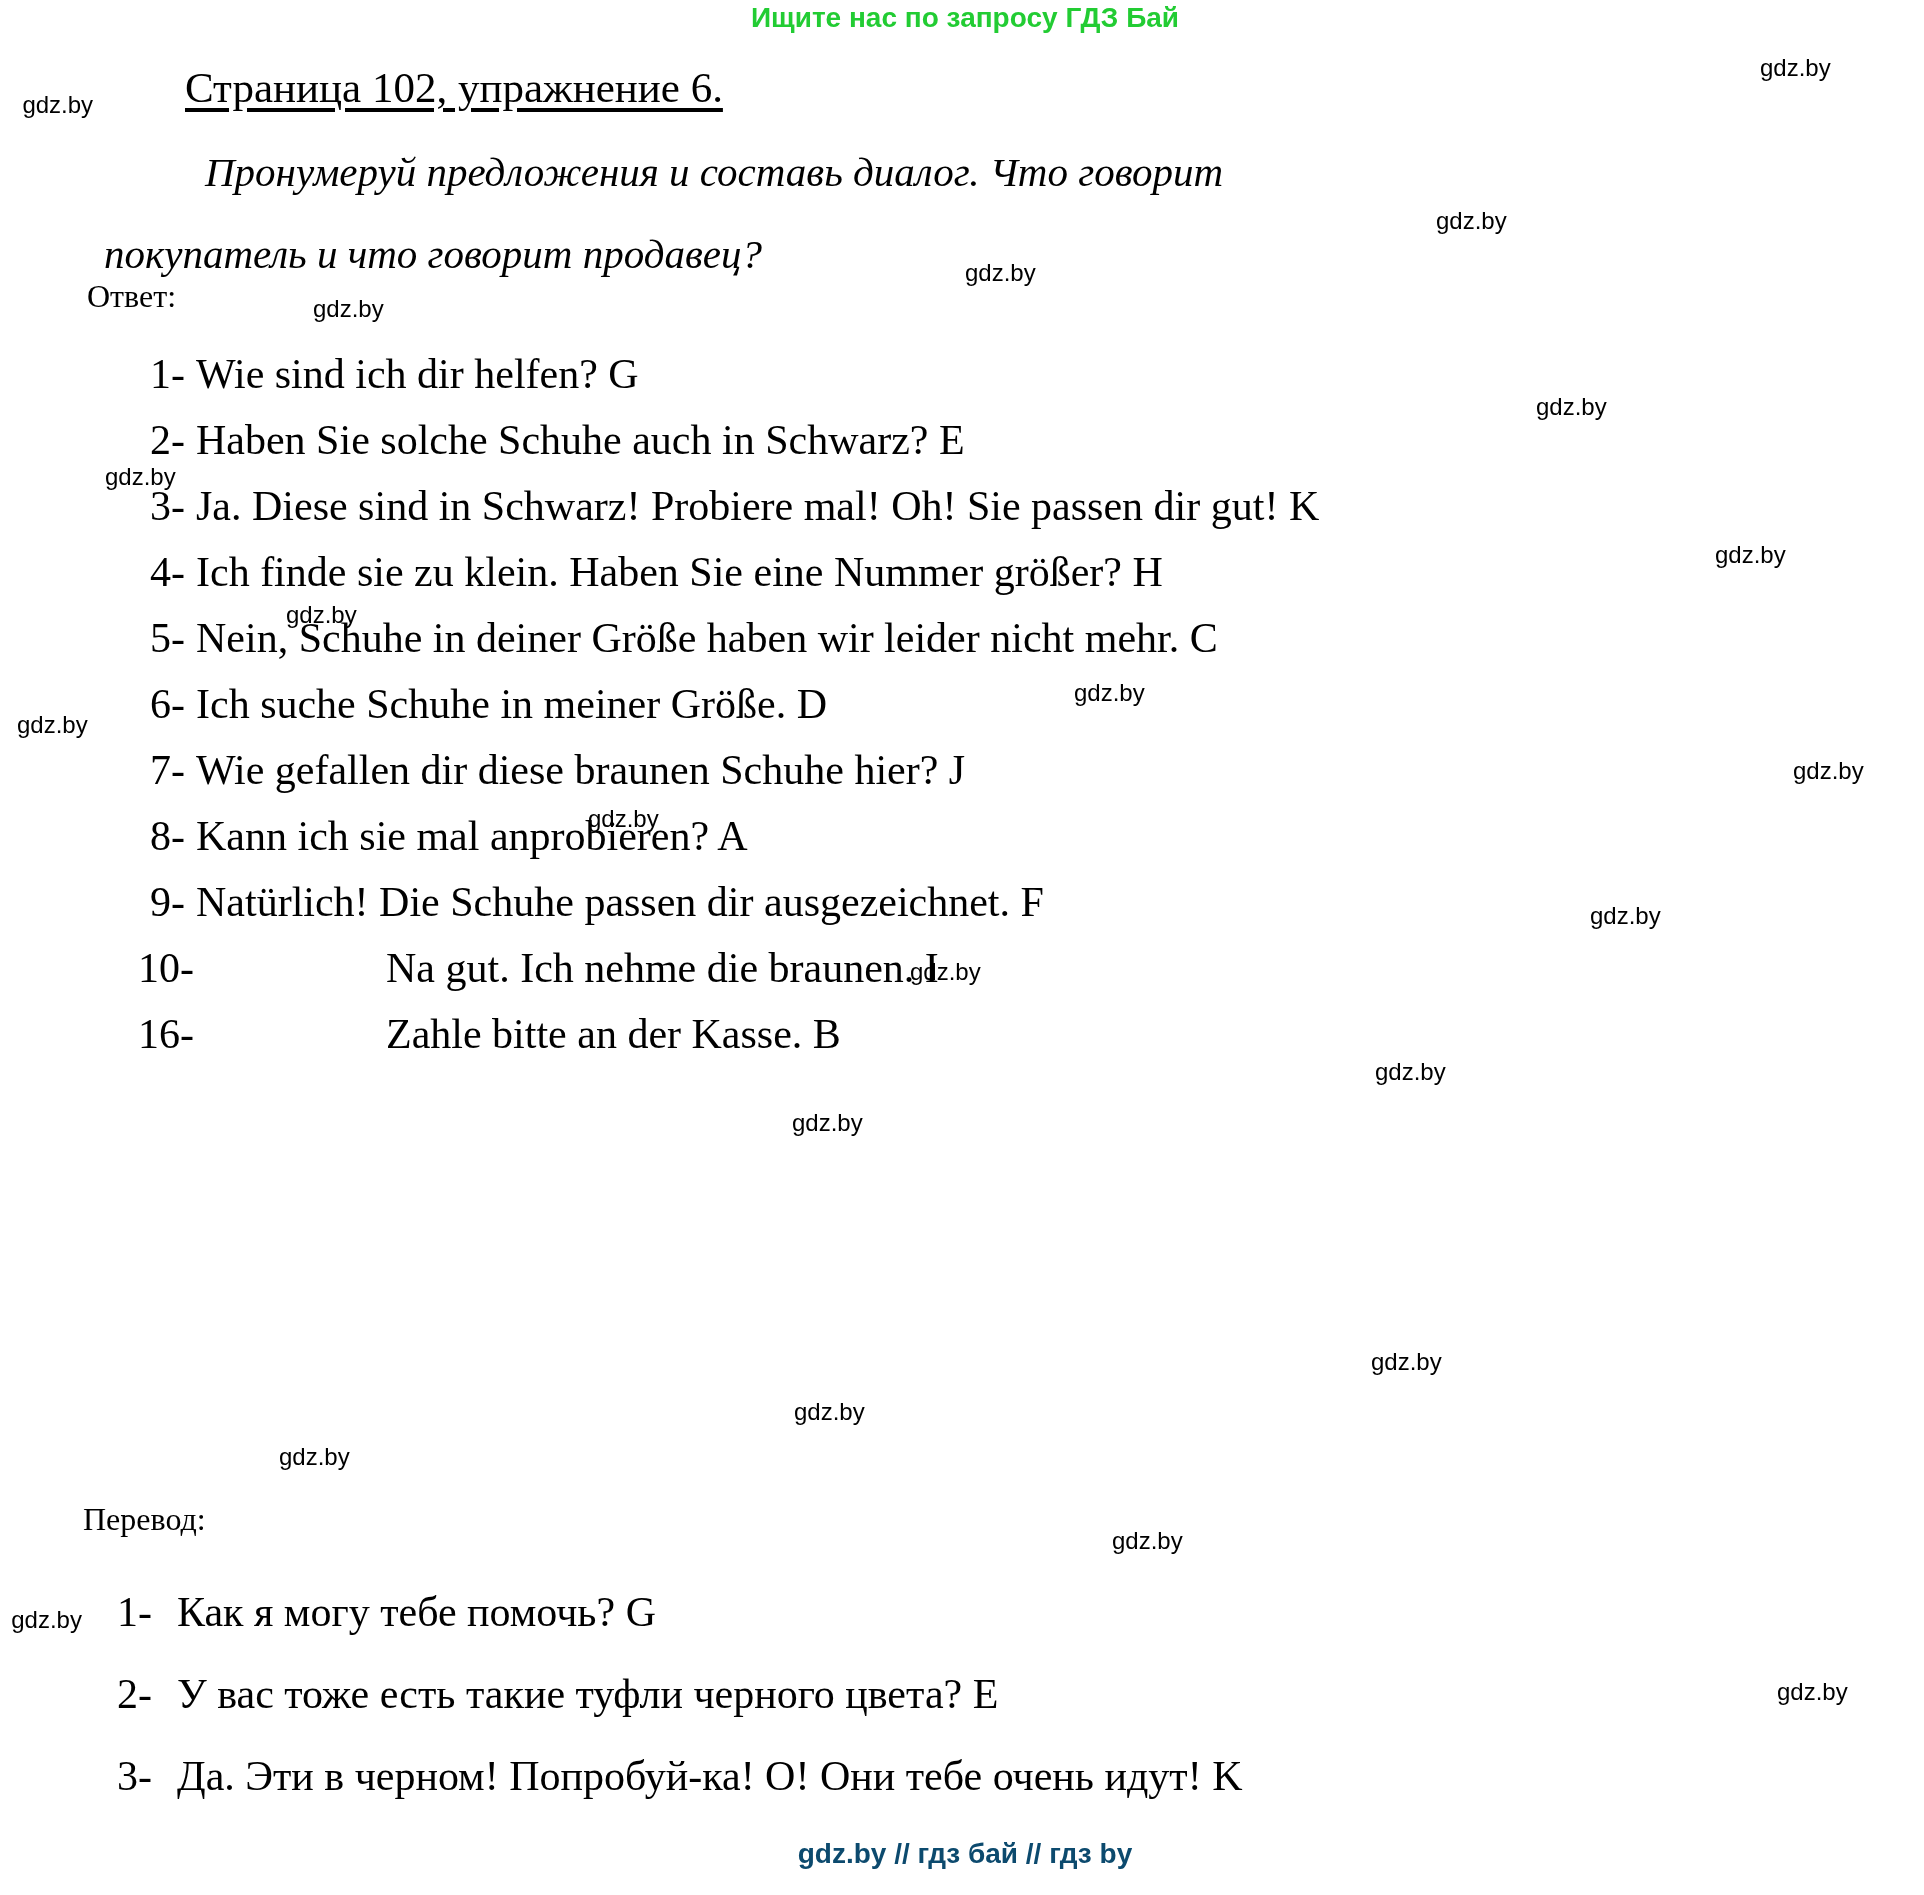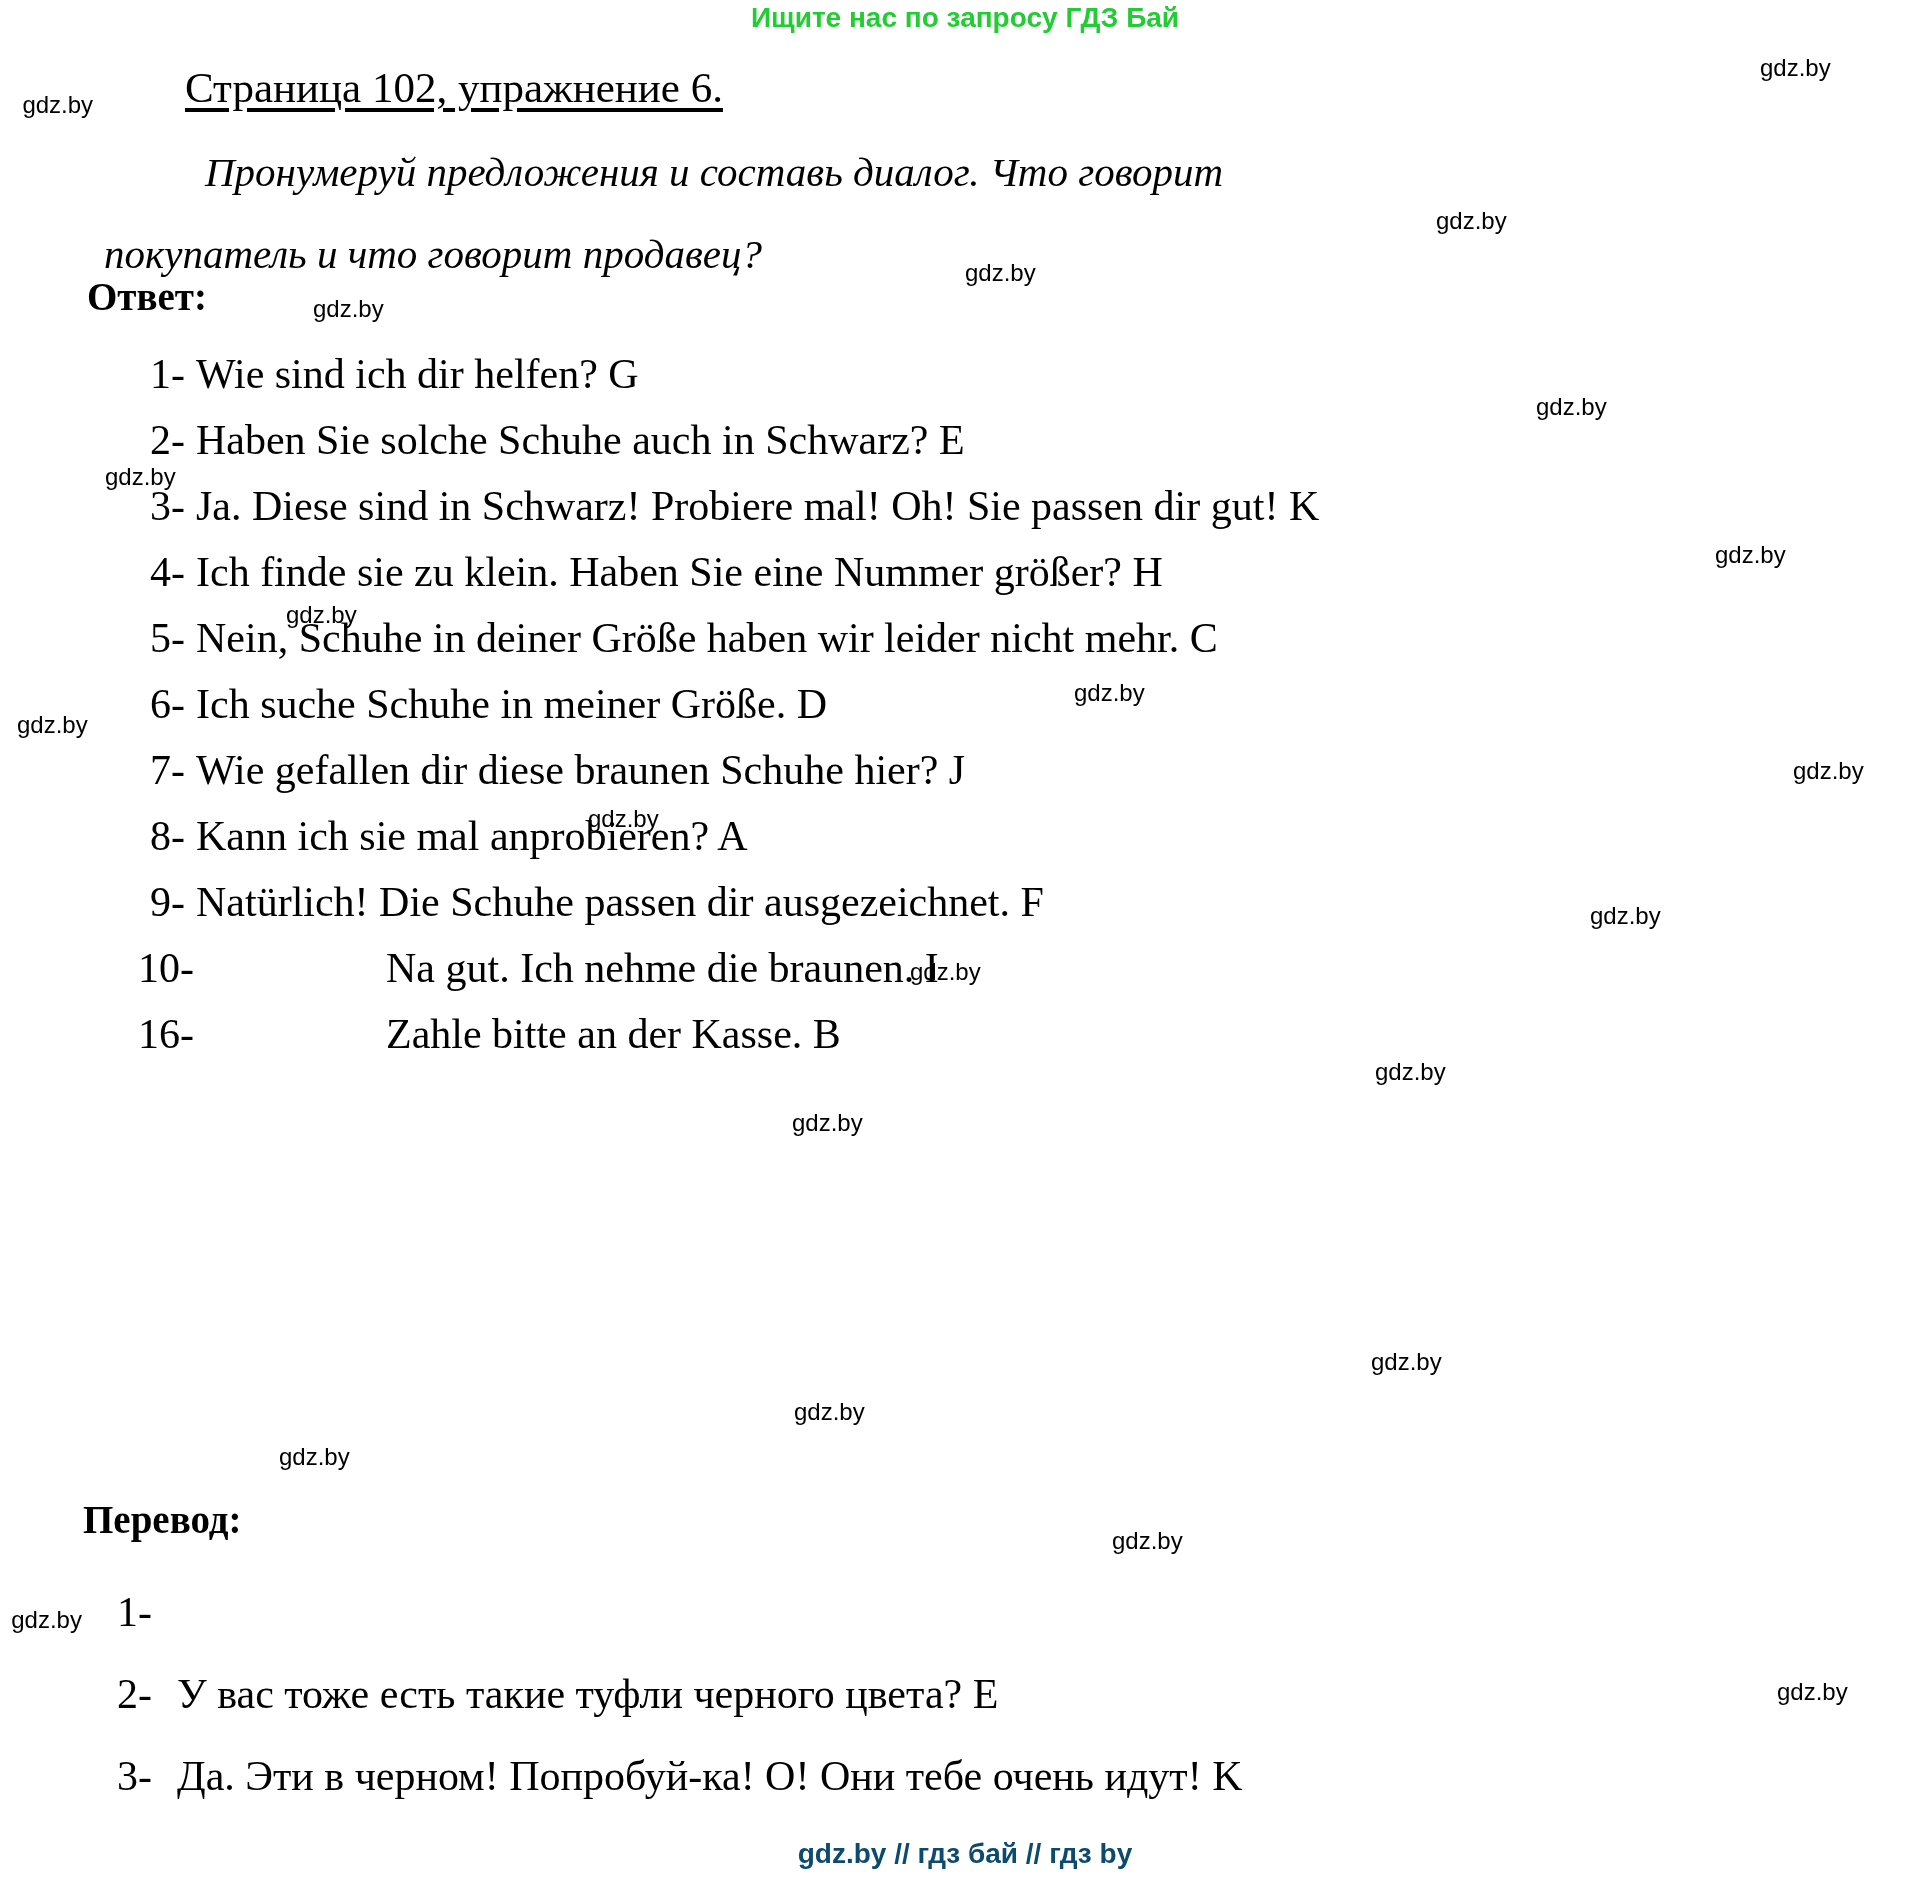--- a/index.html
+++ b/index.html
@@ -72,22 +72,22 @@
   }
   .prompt .last {
     text-align: left;
     text-indent: 0;
     display: block;
   }
 
   
   .section-label {
     position: absolute;
-    font-weight: bold;
-    font-size: 39px;
+    font-weight: normal;
+    font-size: 32px;
     line-height: 45px;
     white-space: nowrap;
   }
   #answer-label { left: 87px; top: 274px; }
   #translation-label { left: 83px; top: 1497px; }
 
   
   .answer-list {
     position: absolute;
     left: 0;
@@ -242,20 +242,21 @@
         <span class="num">16-</span>
         <span class="txt">Zahle bitte an der Kasse. B</span>
       </div>
     </div>
 
   <div class="section-label" id="translation-label">Перевод:</div>
 
   <div class="translation-list" id="translation-list">
       <div class="tr-row">
         <span class="num">1-</span>
+        <span class="txt">Как я могу тебе помочь? G</span>
       </div>
       <div class="tr-row">
         <span class="num">2-</span>
         <span class="txt">У вас тоже есть такие туфли черного цвета? E</span>
       </div>
       <div class="tr-row">
         <span class="num">3-</span>
         <span class="txt">Да. Эти в черном! Попробуй-ка! О! Они тебе очень идут! K</span>
       </div>
     </div>

